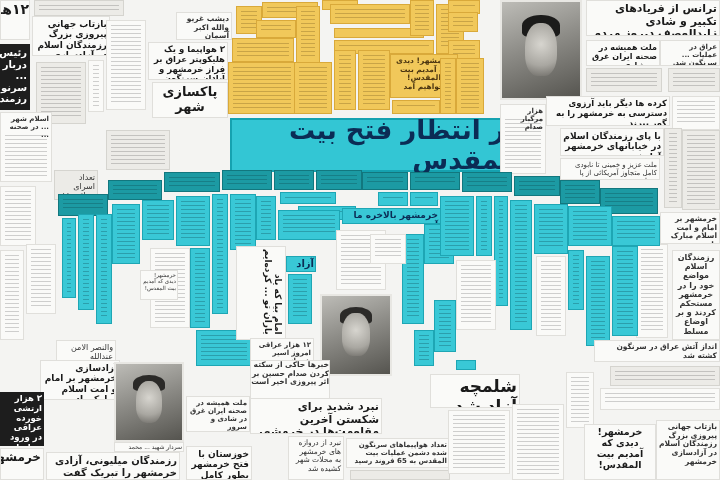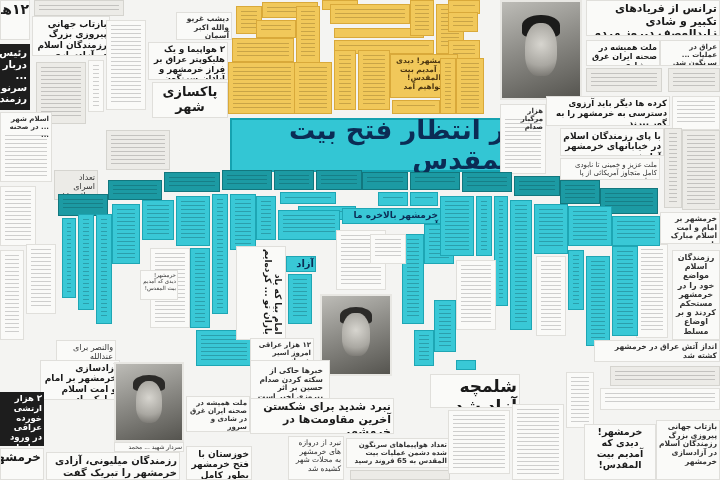--- a/index.html
+++ b/index.html
@@ -68,21 +68,21 @@
 <div class="clip white" style="left:0;top:186px;width:36px;height:60px;">
     <div class="lines"></div>
   </div>
 <div class="clip white" style="left:26px;top:244px;width:30px;height:70px;">
     <div class="lines"></div>
   </div>
 <div class="clip white" style="left:0;top:250px;width:24px;height:90px;">
     <div class="lines"></div>
   </div>
 <div class="clip white" style="left:56px;top:340px;width:60px;height:60px;padding:2px;">
-  <div class="t" style="font-size:8px;">والنصر برای عندالله</div>
+  <div class="t" style="font-size:8px;">والنصر الامن عندالله</div>
   <div class="h2" style="font-size:9px;">آزادسازی خرمشهر</div>
 </div>
 <div class="clip white" style="left:40px;top:360px;width:80px;height:40px;padding:2px;">
   <div class="h2" style="font-size:9px;">آزادسازی خرمشهر بر امام و امت اسلام مبارک باد</div>
 </div>
 <div class="clip dark" style="left:0;top:392px;width:44px;height:54px;padding:2px;">
   <div class="h2" style="font-size:8.5px;color:#fff;">۳ هزار ارتشی خورده عراقی در ورود به اسارت درآمدند</div>
 </div>
 <div class="clip white" style="left:0;top:448px;width:44px;height:32px;padding:2px;">
   <div class="h1" style="font-size:12px;">خرمشهر</div>
@@ -390,41 +390,41 @@
   </div>
 <div class="clip white" style="left:140px;top:270px;width:38px;height:30px;padding:1px;">
   <div class="t" style="font-size:5.5px;">خرمشهر! دیدی که آمدیم بیت المقدس!</div>
 </div>
 
 <div class="clip photo" style="left:320px;top:294px;width:72px;height:82px;">
   <div class="hair"></div>
   <div class="face"></div>
 </div>
 
-<div class="clip white" style="left:250px;top:360px;width:80px;height:40px;padding:6px;">
+<div class="clip white" style="left:250px;top:360px;width:80px;height:40px;padding:0;">
   <div class="t" style="font-size:7.5px;font-weight:bold;">خبرها حاکی از سکته کردن صدام حسین بر اثر پیروزی اخیر است</div>
 </div>
-<div class="clip white" style="left:250px;top:398px;width:144px;height:36px;padding:2px;">
+<div class="clip white" style="left:250px;top:398px;width:132px;height:36px;padding:2px;">
   <div class="h2" style="font-size:11px;">نبرد شدید برای شکستن آخرین مقاومت‌ها در خرمشهر</div>
 </div>
 <div class="clip white" style="left:430px;top:374px;width:90px;height:34px;padding:2px;">
   <div class="h1" style="font-size:17px;">شلمچه آزاد شد</div>
 </div>
 <div class="clip white" style="left:288px;top:436px;width:56px;height:44px;padding:2px;">
   <div class="t" style="font-size:7.5px;">نبرد از دروازه های خرمشهر به محلات شهر کشیده شد</div>
 </div>
 <div class="clip white" style="left:346px;top:438px;width:104px;height:30px;padding:2px;">
   <div class="t" style="font-size:7px;font-weight:bold;">تعداد هواپیماهای سرنگون شده دشمن عملیات بیت المقدس به 65 فروند رسید</div>
 </div>
 <div class="clip paper" style="left:350px;top:470px;width:100px;height:10px;">
     <div class="lines"></div>
   </div>
 
 <div class="clip white" style="left:594px;top:340px;width:126px;height:22px;padding:2px;">
-  <div class="t" style="font-size:7.5px;font-weight:bold;">انداز آتش عراق در خرمشهر کشته شد</div>
+  <div class="t" style="font-size:7.5px;font-weight:bold;">انداز آتش عراق در سرنگون کشته شد</div>
 </div>
 <div class="clip paper" style="left:610px;top:366px;width:110px;height:20px;">
     <div class="lines"></div>
   </div>
 <div class="clip white" style="left:600px;top:388px;width:120px;height:22px;">
     <div class="lines"></div>
   </div>
 <div class="clip white" style="left:512px;top:404px;width:52px;height:76px;">
     <div class="lines"></div>
   </div>

